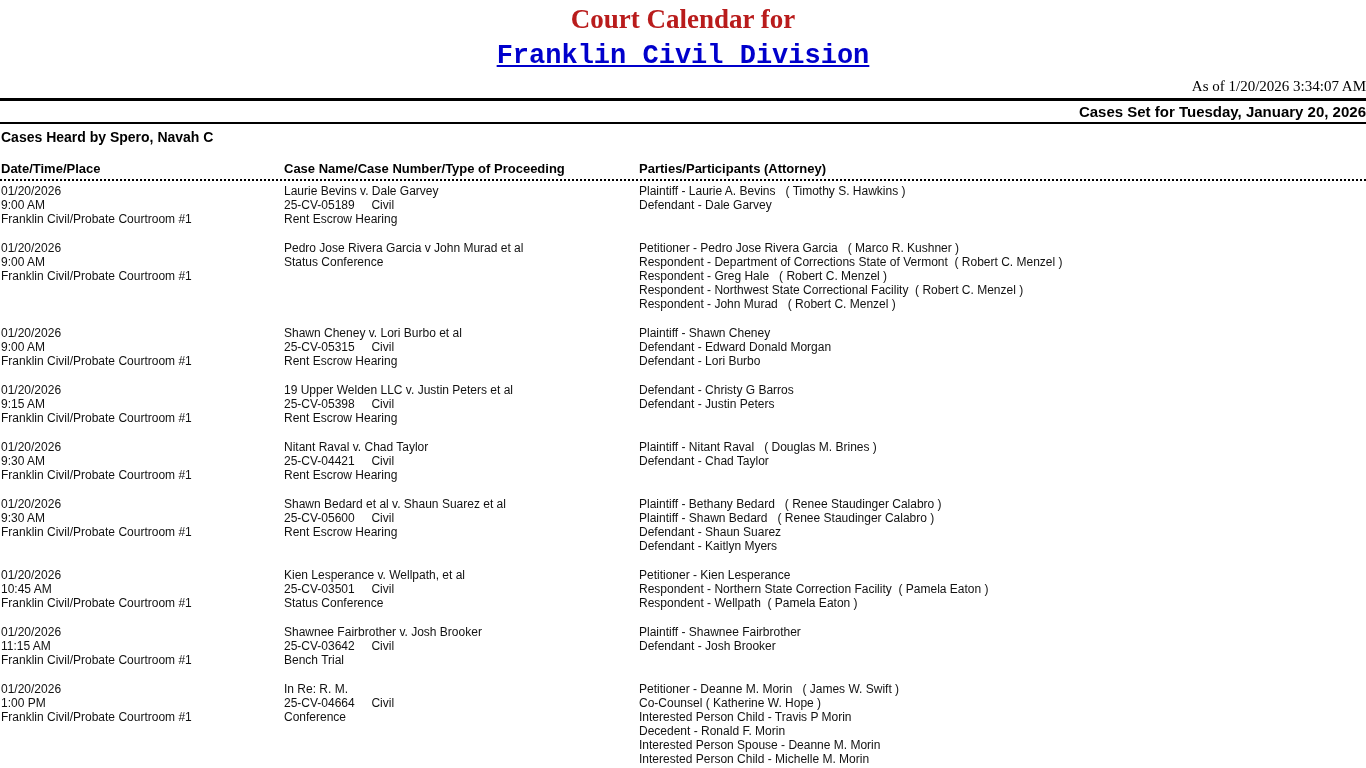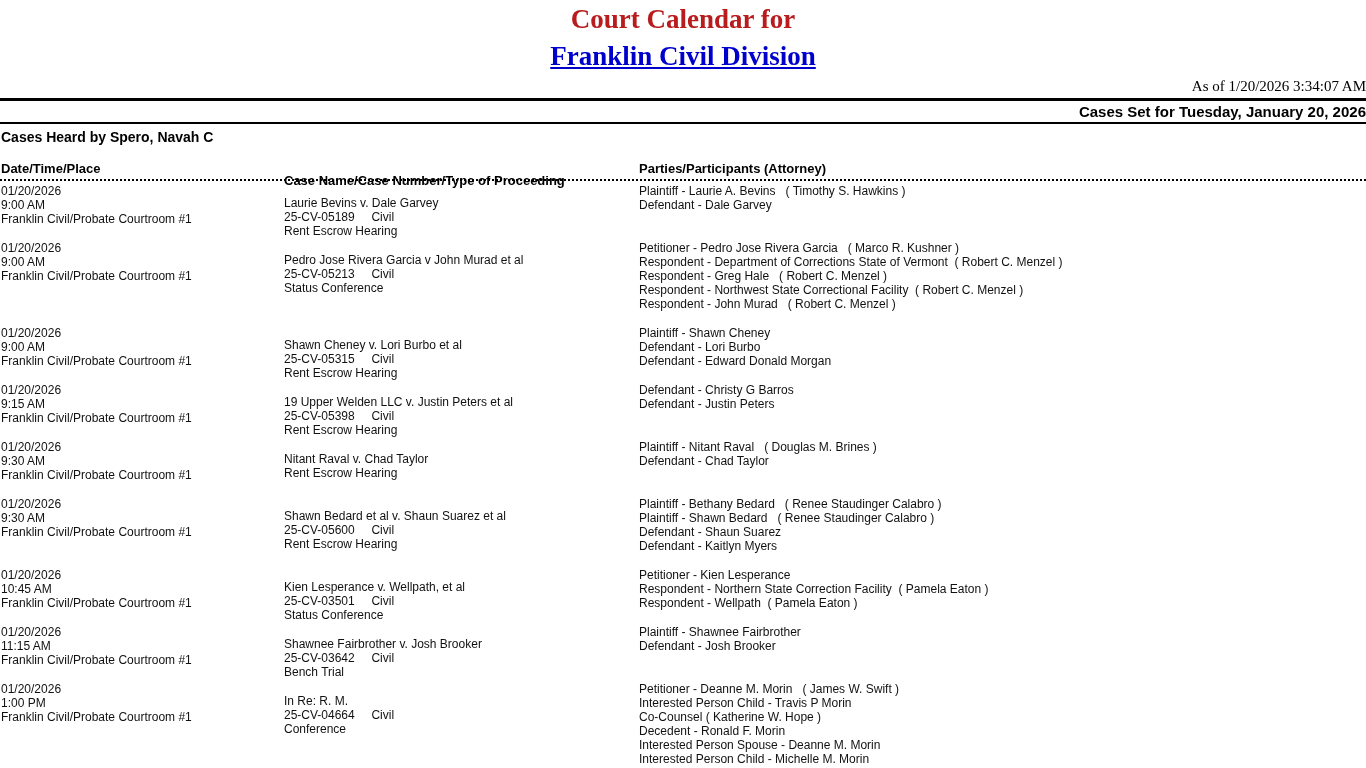--- a/index.html
+++ b/index.html
@@ -27,21 +27,21 @@
   }
   .doc-title {
     font-family: "Liberation Serif", serif;
     font-weight: bold;
     font-size: 27px;
     line-height: 34px;
     color: #b91c1c;
     letter-spacing: 0px;
   }
   .division-link {
-    font-family: Liberation Serif, serif;
+    font-family: Liberation Mono, monospace;
     font-weight: bold;
     font-size: 27px;
     line-height: 34px;
     color: #0000cc;
     text-decoration: underline;
     cursor: pointer;
     display: inline-block;
     margin-top: 3px;
   }
 
@@ -95,21 +95,21 @@
     line-height: 18px;
     padding: 4px 0 3px 1px;
   }
 
   
   .row {
     position: relative;
     width: 1366px;
   }
   .col-date   { position: absolute; left: 1px;   top: 0; width: 280px; }
-  .col-case   { position: absolute; left: 284px; top: 12px; width: 352px; }
+  .col-case   { position: absolute; left: 284px; top: 0; width: 352px; }
   .col-party  { position: absolute; left: 639px; top: 0; width: 720px; }
 
   .head-row {
     height: 16px;
     margin-top: 12px;
     padding-left: 32px;
   }
   .col-head {
     font-size: 13px;
     font-weight: bold;
@@ -186,21 +186,20 @@
         </div>
       </div>
       <div class="entry" style="height: 70px;">
         <div class="col-date">
           <div class="cell-line">01/20/2026</div>
           <div class="cell-line">9:00 AM</div>
           <div class="cell-line">Franklin Civil/Probate Courtroom #1</div>
         </div>
         <div class="col-case">
           <div class="cell-line">Pedro Jose Rivera Garcia v John Murad et al</div>
-          <div class="cell-line case-number-line"><span>25-CV-05213</span>     <span>Civil</span></div>
           <div class="cell-line">Status Conference</div>
         </div>
         <div class="col-party">
           <div class="cell-line party-attorney">Petitioner - Pedro Jose Rivera Garcia   ( Marco R. Kushner )</div>
           <div class="cell-line party-attorney">Respondent - Department of Corrections State of Vermont  ( Robert C. Menzel )</div>
           <div class="cell-line party-attorney">Respondent - Greg Hale   ( Robert C. Menzel )</div>
           <div class="cell-line party-attorney">Respondent - Northwest State Correctional Facility  ( Robert C. Menzel )</div>
           <div class="cell-line party-attorney">Respondent - John Murad   ( Robert C. Menzel )</div>
         </div>
       </div>
@@ -210,22 +209,22 @@
           <div class="cell-line">9:00 AM</div>
           <div class="cell-line">Franklin Civil/Probate Courtroom #1</div>
         </div>
         <div class="col-case">
           <div class="cell-line">Shawn Cheney v. Lori Burbo et al</div>
           <div class="cell-line case-number-line"><span>25-CV-05315</span>     <span>Civil</span></div>
           <div class="cell-line">Rent Escrow Hearing</div>
         </div>
         <div class="col-party">
           <div class="cell-line party-attorney">Plaintiff - Shawn Cheney</div>
+          <div class="cell-line party-attorney">Defendant - Edward Donald Morgan</div>
           <div class="cell-line party-attorney">Defendant - Lori Burbo</div>
-          <div class="cell-line party-attorney">Defendant - Edward Donald Morgan</div>
         </div>
       </div>
       <div class="entry" style="height: 42px;">
         <div class="col-date">
           <div class="cell-line">01/20/2026</div>
           <div class="cell-line">9:15 AM</div>
           <div class="cell-line">Franklin Civil/Probate Courtroom #1</div>
         </div>
         <div class="col-case">
           <div class="cell-line">19 Upper Welden LLC v. Justin Peters et al</div>
@@ -238,20 +237,21 @@
         </div>
       </div>
       <div class="entry" style="height: 42px;">
         <div class="col-date">
           <div class="cell-line">01/20/2026</div>
           <div class="cell-line">9:30 AM</div>
           <div class="cell-line">Franklin Civil/Probate Courtroom #1</div>
         </div>
         <div class="col-case">
           <div class="cell-line">Nitant Raval v. Chad Taylor</div>
+          <div class="cell-line case-number-line"><span>25-CV-04421</span>     <span>Civil</span></div>
           <div class="cell-line">Rent Escrow Hearing</div>
         </div>
         <div class="col-party">
           <div class="cell-line party-attorney">Plaintiff - Nitant Raval   ( Douglas M. Brines )</div>
           <div class="cell-line party-attorney">Defendant - Chad Taylor</div>
         </div>
       </div>
       <div class="entry" style="height: 56px;">
         <div class="col-date">
           <div class="cell-line">01/20/2026</div>
@@ -309,22 +309,22 @@
           <div class="cell-line">1:00 PM</div>
           <div class="cell-line">Franklin Civil/Probate Courtroom #1</div>
         </div>
         <div class="col-case">
           <div class="cell-line">In Re: R. M.</div>
           <div class="cell-line case-number-line"><span>25-CV-04664</span>     <span>Civil</span></div>
           <div class="cell-line">Conference</div>
         </div>
         <div class="col-party">
           <div class="cell-line party-attorney">Petitioner - Deanne M. Morin   ( James W. Swift )</div>
+          <div class="cell-line party-attorney">Co-Counsel ( Katherine W. Hope )</div>
           <div class="cell-line party-attorney">Interested Person Child - Travis P Morin</div>
-          <div class="cell-line party-attorney">Co-Counsel ( Katherine W. Hope )</div>
           <div class="cell-line party-attorney">Decedent - Ronald F. Morin</div>
           <div class="cell-line party-attorney">Interested Person Spouse - Deanne M. Morin</div>
           <div class="cell-line party-attorney">Interested Person Child - Michelle M. Morin</div>
           <div class="cell-line party-attorney">Interested Person Child - Heather Forsyth</div>
         </div>
       </div>
     </div>
 
 </div>
 

